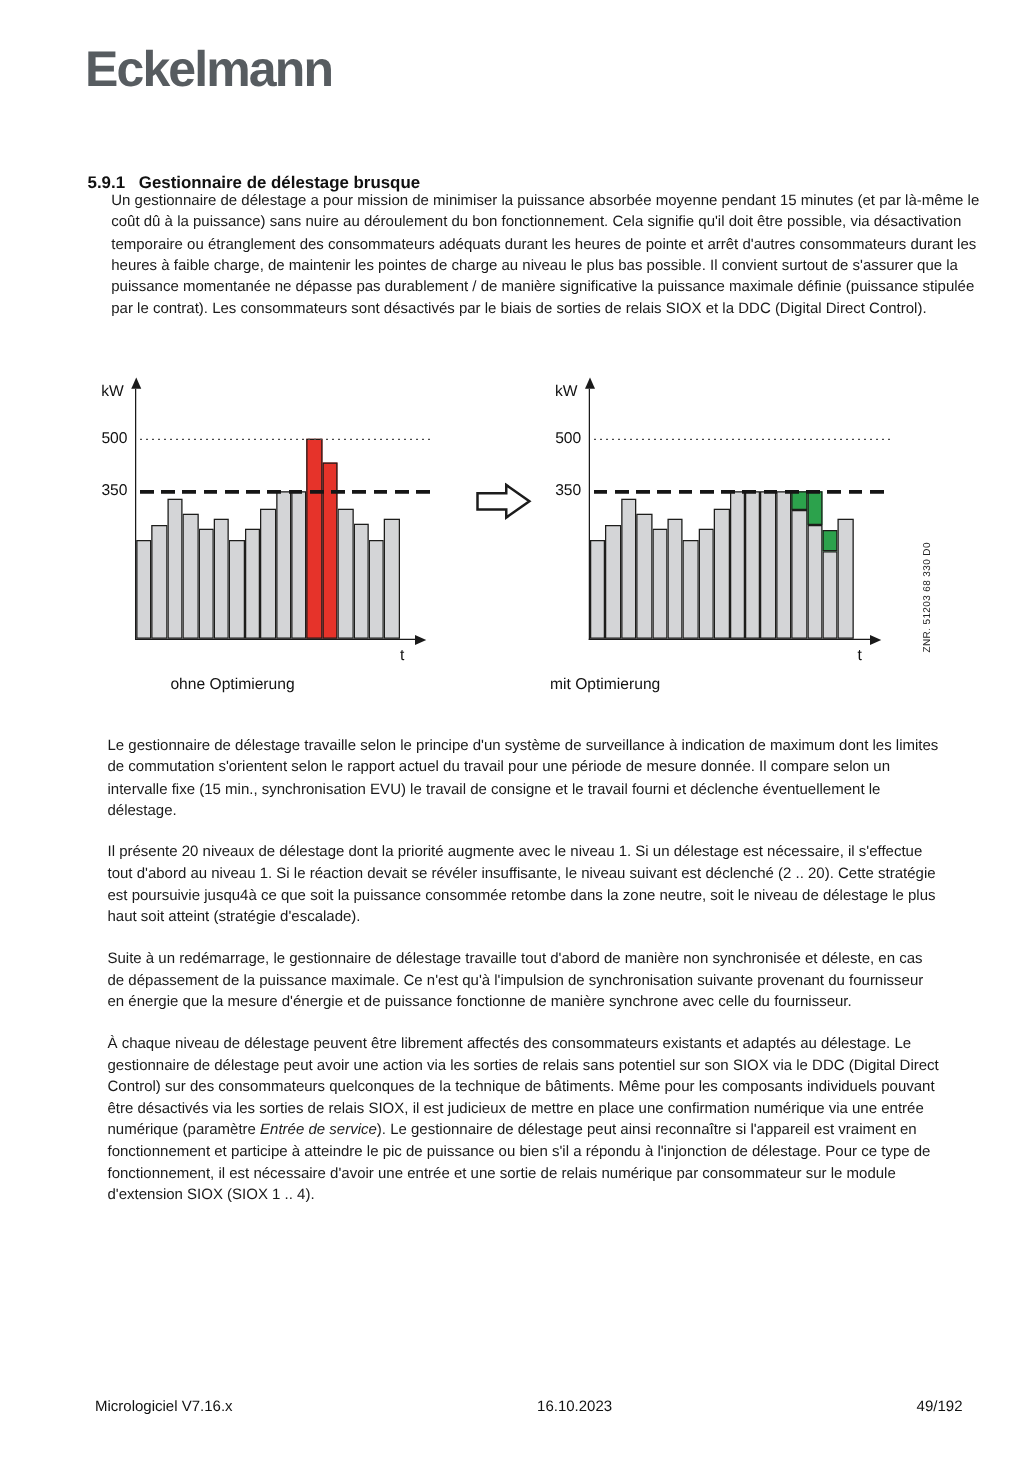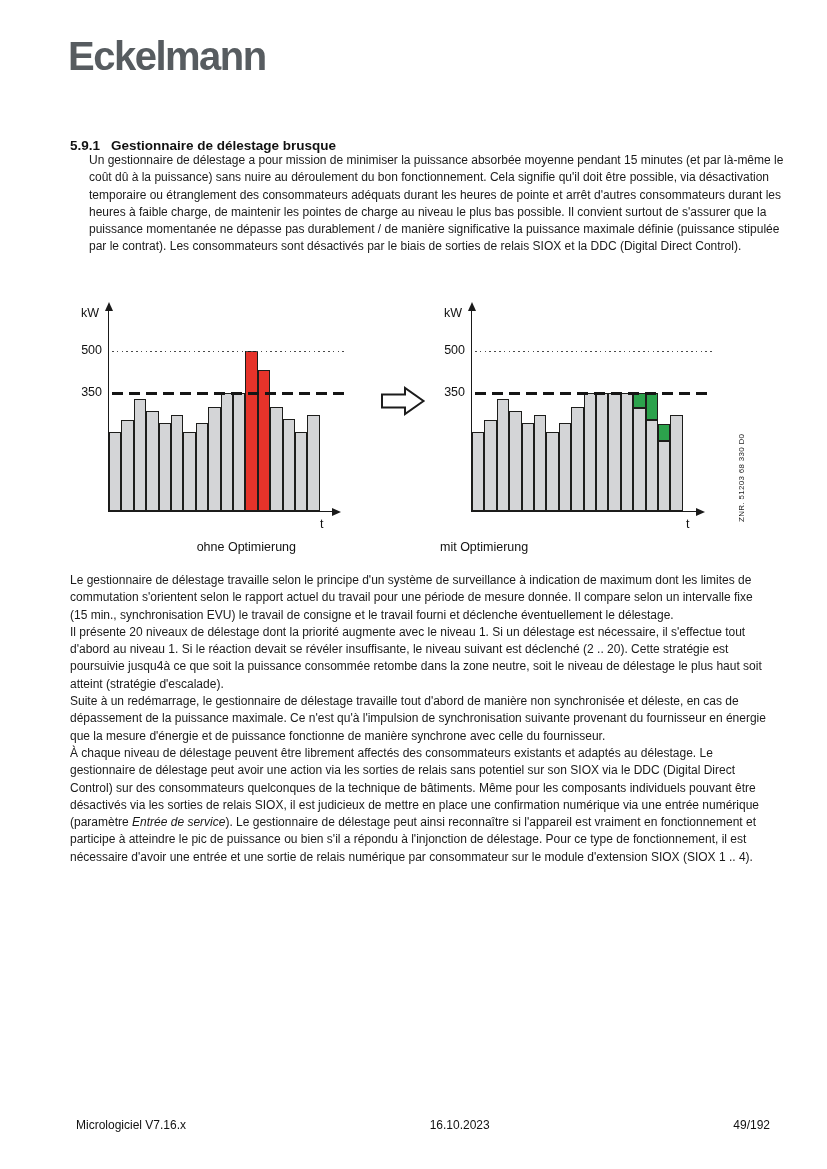--- a/index.html
+++ b/index.html
@@ -5,21 +5,21 @@
   html,body{margin:0;padding:0;background:#ffffff;}
   .page{position:relative;width:827px;height:1169px;background:#fff;overflow:hidden;
         font-family:"Liberation Sans","DejaVu Sans",sans-serif;color:#1a1a1a;}
   .logo{position:absolute;left:68px;top:34px;font-size:40px;font-weight:bold;
         letter-spacing:-1.5px;color:#575c60;}
   .heading{position:absolute;left:70px;top:129px;display:flex;gap:11px;
         font-size:13.5px;font-weight:bold;color:#111;}
   .bodytext{font-size:12px;line-height:17.3px;color:#1a1a1a;}
   .intro{position:absolute;left:70px;top:140px;width:700px;margin-left:19px;}
   .paras{position:absolute;left:70px;top:572px;width:697px;}
-  .paras p{margin:0;}
+  .paras p{margin:16px;}
   .figure-layer{position:absolute;left:0;top:0;width:827px;height:1169px;}
   .lab{position:absolute;font-size:12.5px;color:#111;line-height:15px;}
   .tick{text-align:right;}
   .bar{position:absolute;box-sizing:border-box;border:1px solid #1d1d1b;}
   .axis{position:absolute;background:#1a1a1a;}
   .refline{position:absolute;}
   .refline.dotted{height:1.4px;background:repeating-linear-gradient(90deg,#4a4a4a 0 1.6px,transparent 1.6px 4.8px);}
   .refline.dashed{height:3px;background:repeating-linear-gradient(90deg,#151515 0 11px,transparent 11px 17px);}
   .tri-up{position:absolute;width:0;height:0;border-left:4px solid transparent;
         border-right:4px solid transparent;border-bottom:9px solid #1a1a1a;}
@@ -71,21 +71,21 @@
       <div class="refline dotted" style="left: 112px; top: 350.7px; width: 235px;"></div>
       <div class="lab tick" style="left: 66px; top: 343.4px; width: 36px;">500</div>
       <div class="refline dashed" style="left: 112px; top: 391.9px; width: 235px;"></div>
       <div class="lab tick" style="left: 66px; top: 385.4px; width: 36px;">350</div>
       <div class="axis" style="left: 108px; top: 311px; width: 1.4px; height: 201px;"></div>
       <div class="axis" style="left: 108px; top: 511px; width: 225px; height: 1.4px;"></div>
       <div class="tri-up" style="left: 104.7px; top: 302px;"></div>
       <div class="tri-right" style="left: 332px; top: 507.7px;"></div>
       <div class="lab" style="left: 81px; top: 306px;">kW</div>
       <div class="lab" style="left: 320px; top: 517px;">t</div>
-      <div class="lab" style="left: 76px; top: 540px; width: 220px; text-align: right;">ohne Optimierung</div>
+      <div class="lab" style="left: 76px; top: 540px; width: 220px; text-align: center;">ohne Optimierung</div>
       <div class="bar" style="left: 472px; top: 432.04px; width: 12.4px; height: 78.96px; background: rgb(212, 213, 215);"></div>
       <div class="bar" style="left: 484.4px; top: 420px; width: 12.4px; height: 91px; background: rgb(212, 213, 215);"></div>
       <div class="bar" style="left: 496.8px; top: 399px; width: 12.4px; height: 112px; background: rgb(212, 213, 215);"></div>
       <div class="bar" style="left: 509.2px; top: 411.04px; width: 12.4px; height: 99.96px; background: rgb(212, 213, 215);"></div>
       <div class="bar" style="left: 521.6px; top: 423.36px; width: 12.4px; height: 87.64px; background: rgb(212, 213, 215);"></div>
       <div class="bar" style="left: 534px; top: 414.68px; width: 12.4px; height: 96.32px; background: rgb(212, 213, 215);"></div>
       <div class="bar" style="left: 546.4px; top: 432.04px; width: 12.4px; height: 78.96px; background: rgb(212, 213, 215);"></div>
       <div class="bar" style="left: 558.8px; top: 423.36px; width: 12.4px; height: 87.64px; background: rgb(212, 213, 215);"></div>
       <div class="bar" style="left: 571.2px; top: 407.4px; width: 12.4px; height: 103.6px; background: rgb(212, 213, 215);"></div>
       <div class="bar" style="left: 583.6px; top: 393.4px; width: 12.4px; height: 117.6px; background: rgb(212, 213, 215);"></div>

